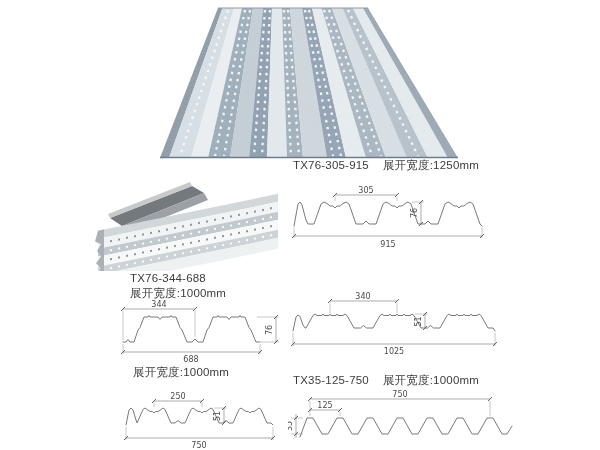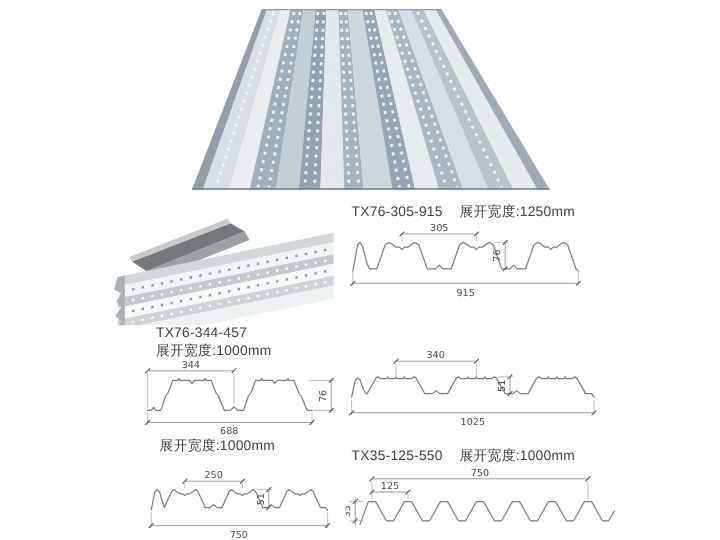--- a/index.html
+++ b/index.html
@@ -85,21 +85,21 @@
         <line x1="10" y1="49" x2="184" y2="49"></line>
       </g>
       <g stroke="#ffffff" stroke-width="1.8" stroke-dasharray="2 6">
         <line x1="10" y1="40" x2="184" y2="40"></line>
         <line x1="10" y1="58" x2="184" y2="58"></line>
       </g>
       <path d="M6,18 l-3,10 6,4 -4,6 4,6 -5,6 5,6 -4,6 4,6 -3,5 6,0 0,-55 z" fill="#aab0b5"></path>
     </g>
   </svg>
 
-  <div class="abs dtitle" style="left:293px;top:170px">
+  <div class="abs dtitle" style="left:293px;top:158px">
     <span class="code">TX76-305-915</span><span>展开宽度:1250mm</span>
   </div>
   <svg class="abs" style="left:290px;top:186px" width="200" height="66" viewBox="0 0 200 66">
     <path class="prof" d="M4,40 L8,18 L10,16 L12,19 L16,34 L18,38 L24,38 L31,18 L34,16 L37,17.5 L40,20 L43,20 L45,22 L47,20 L50,20 L53,17.5 L56,16 L59,18 L66,38 L73,38 L76,35 L79,38 L86,38 L93,18 L96,16 L99,17.5 L102,20 L105,20 L107,22 L109,20 L112,20 L115,17.5 L118,16 L121,18 L128,38 L135,38 L138,35 L141,38 L148,38 L155,18 L158,16 L161,17.5 L164,20 L167,20 L169,22 L171,20 L174,20 L177,17.5 L180,16 L183,18 L190,38 L192,40"></path>
     <g>
       <line class="ext" x1="45" y1="10.5" x2="45" y2="15"></line>
         <line class="ext" x1="107" y1="10.5" x2="107" y2="15"></line>
       <line class="dl" x1="45" y1="9" x2="107" y2="9"></line>
       <line class="tick" x1="43" y1="11" x2="47" y2="7"></line>
         <line class="tick" x1="105" y1="11" x2="109" y2="7"></line>
@@ -116,21 +116,21 @@
       <line class="ext" x1="4" y1="41" x2="4" y2="52"></line>
         <line class="ext" x1="192" y1="41" x2="192" y2="52"></line>
       <line class="dl" x1="4" y1="50" x2="192" y2="50"></line>
       <line class="tick" x1="2" y1="52" x2="6" y2="48"></line>
         <line class="tick" x1="190" y1="52" x2="194" y2="48"></line>
       <text class="dim" x="98" y="61" text-anchor="middle">915</text>
     </g>
   </svg>
 
   <div class="abs dtitle" style="left:130px;top:271px">
-    <div>TX76-344-457</div>
+    <div>TX76-344-688</div>
     <div>展开宽度:1000mm</div>
   </div>
   <svg class="abs" style="left:118px;top:300px" width="165" height="64" viewBox="0 0 165 64">
     <path class="prof" d="M5,42 L8,42 L10,39.5 L12,42 L16,42 L20,30 L22,27.5 L26,17 L30,17 L31,15.5 L32,17 L40,17 L42,19.5 L44,17 L52,17 L53,15.5 L54,17 L58,17 L62,27.5 L64,30 L69,42 L74,42 L77,39 L80,42 L85,42 L89,30 L91,27.5 L95,17 L99,17 L100,15.5 L101,17 L109,17 L111,19.5 L113,17 L121,17 L122,15.5 L123,17 L127,17 L131,27.5 L133,30 L138,42 L142,42"></path>
     <g>
       <line class="ext" x1="5" y1="10.5" x2="5" y2="40"></line>
         <line class="ext" x1="77" y1="10.5" x2="77" y2="37"></line>
       <line class="dl" x1="5" y1="9" x2="77" y2="9"></line>
       <line class="tick" x1="3" y1="11" x2="7" y2="7"></line>
         <line class="tick" x1="75" y1="11" x2="79" y2="7"></line>
@@ -205,21 +205,21 @@
       <line class="ext" x1="4" y1="35" x2="4" y2="48"></line>
         <line class="ext" x1="151" y1="35" x2="151" y2="48"></line>
       <line class="dl" x1="4" y1="46" x2="151" y2="46"></line>
       <line class="tick" x1="2" y1="48" x2="6" y2="44"></line>
         <line class="tick" x1="149" y1="48" x2="153" y2="44"></line>
       <text class="dim" x="77" y="56" text-anchor="middle">750</text>
     </g>
   </svg>
 
   <div class="abs dtitle" style="left:293px;top:373px">
-    <span class="code">TX35-125-550</span><span>展开宽度:1000mm</span>
+    <span class="code">TX35-125-750</span><span>展开宽度:1000mm</span>
   </div>
   <svg class="abs" style="left:288px;top:390px" width="240" height="58" viewBox="0 0 240 58">
     <path class="prof" d="M12,47 L19,28 L25,28 L34,44 L40,44 L49,28 L55,28 L64,44 L70,44 L79,28 L85,28 L94,44 L100,44 L109,28 L115,28 L124,44 L130,44 L139,28 L145,28 L154,44 L160,44 L169,28 L175,28 L184,44 L190,44 L199,28 L205,28 L214,44 L219,44 L224,36"></path>
     <g>
       <line class="ext" x1="22" y1="10.5" x2="22" y2="26"></line>
         <line class="ext" x1="202" y1="10.5" x2="202" y2="26"></line>
       <line class="dl" x1="22" y1="9" x2="202" y2="9"></line>
       <line class="tick" x1="20" y1="11" x2="24" y2="7"></line>
         <line class="tick" x1="200" y1="11" x2="204" y2="7"></line>
       <text class="dim" x="112" y="6.5" text-anchor="middle">750</text>

